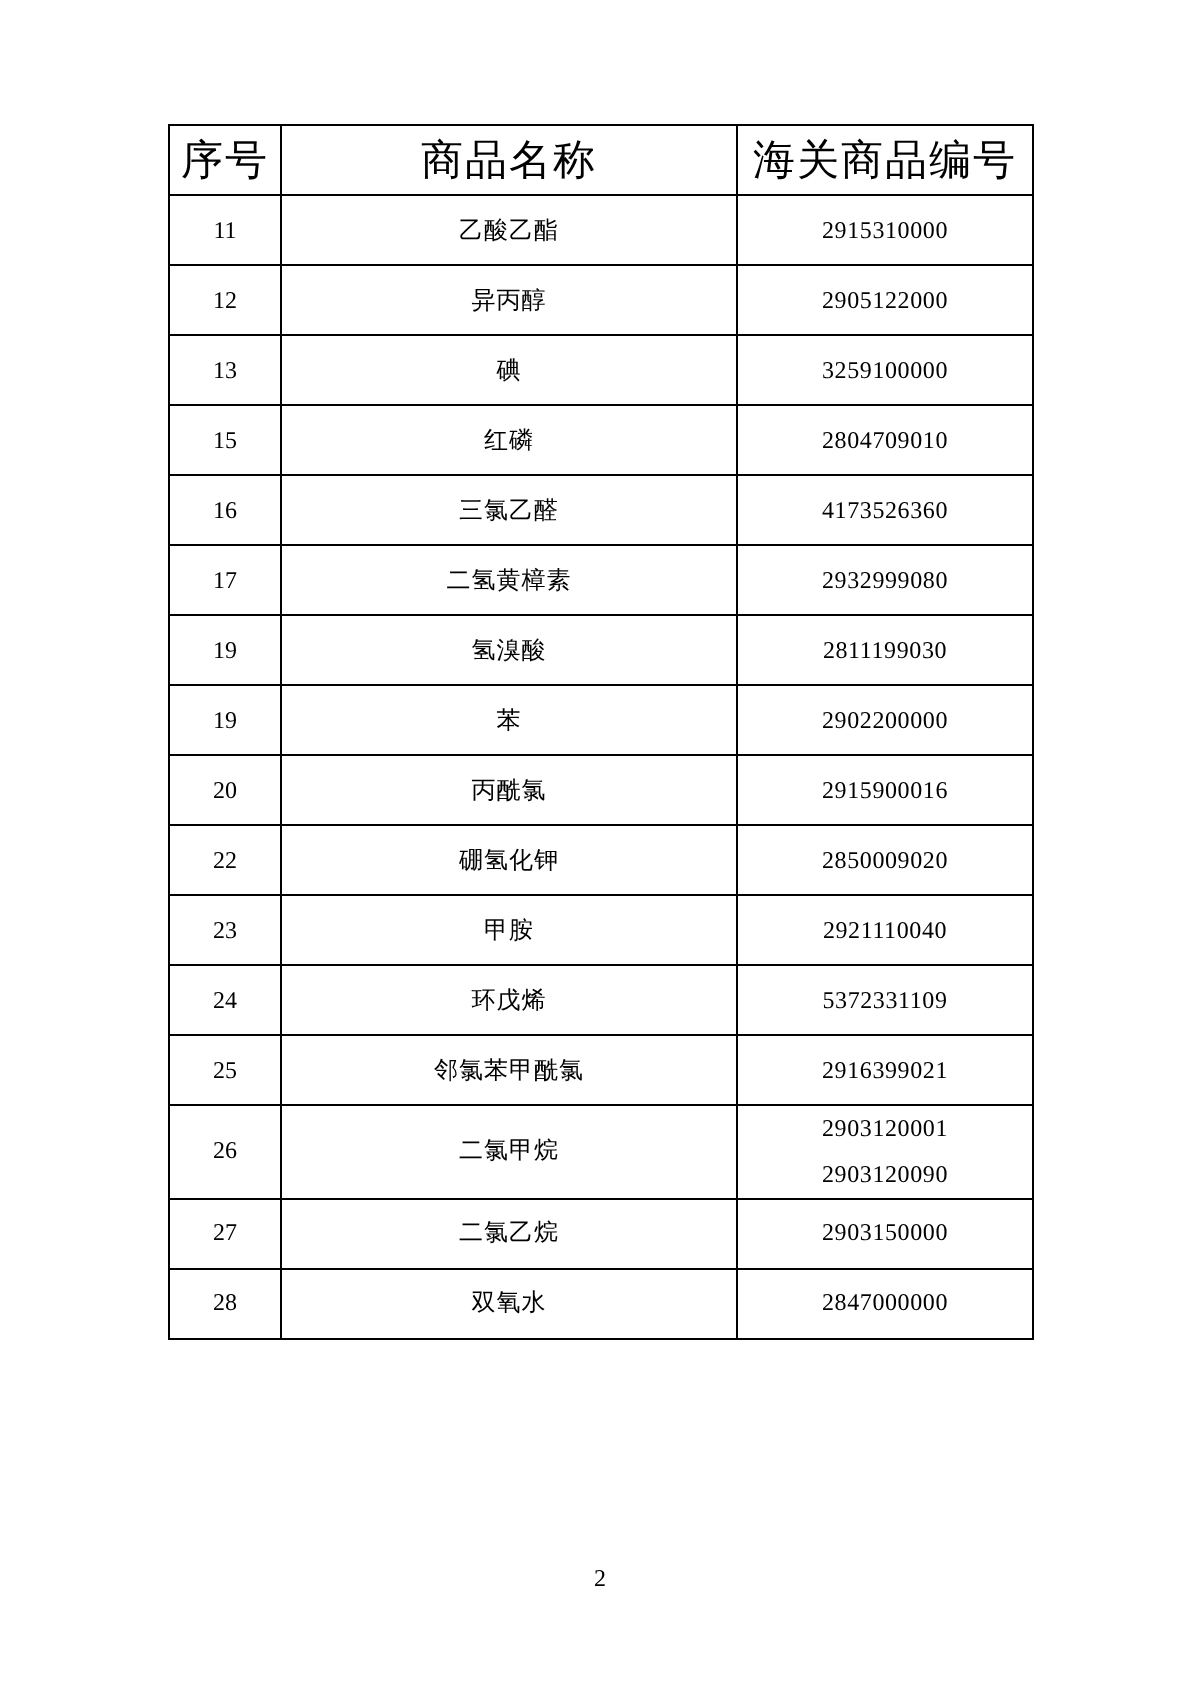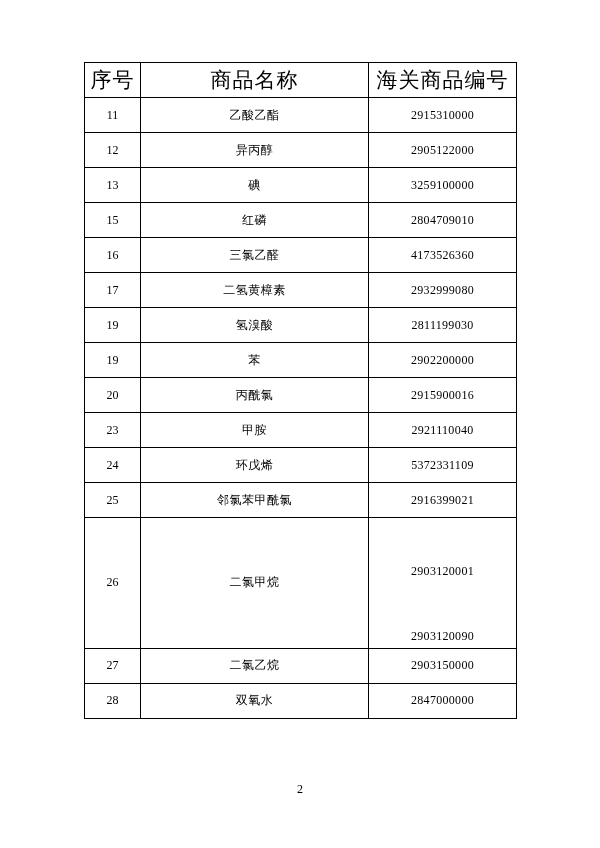--- a/index.html
+++ b/index.html
@@ -59,21 +59,20 @@
     letter-spacing: 0.5px;
     margin-left: 17px;
   }
   td.cell-code {
     font-size: 15px;
     letter-spacing: 0.3px;
   }
   td.cell-code .code-line {
     display: block;
     line-height: 1.9;
-    margin-top: 42px;
   }
   tr.row-tall td {
     height: 58px;
   }
   .page-number {
     position: absolute;
     left: 0;
     right: 0;
     top: 782px;
     text-align: center;
@@ -140,20 +139,25 @@
         <td class="cell-index">19</td>
         <td class="cell-name">苯</td>
         <td class="cell-code">2902200000</td>
       </tr>
       <tr>
         <td class="cell-index">20</td>
         <td class="cell-name">丙酰氯</td>
         <td class="cell-code">2915900016</td>
       </tr>
       <tr>
+        <td class="cell-index">22</td>
+        <td class="cell-name">硼氢化钾</td>
+        <td class="cell-code">2850009020</td>
+      </tr>
+      <tr>
         <td class="cell-index">23</td>
         <td class="cell-name">甲胺</td>
         <td class="cell-code">2921110040</td>
       </tr>
       <tr>
         <td class="cell-index">24</td>
         <td class="cell-name">环戊烯</td>
         <td class="cell-code">5372331109</td>
       </tr>
       <tr>

